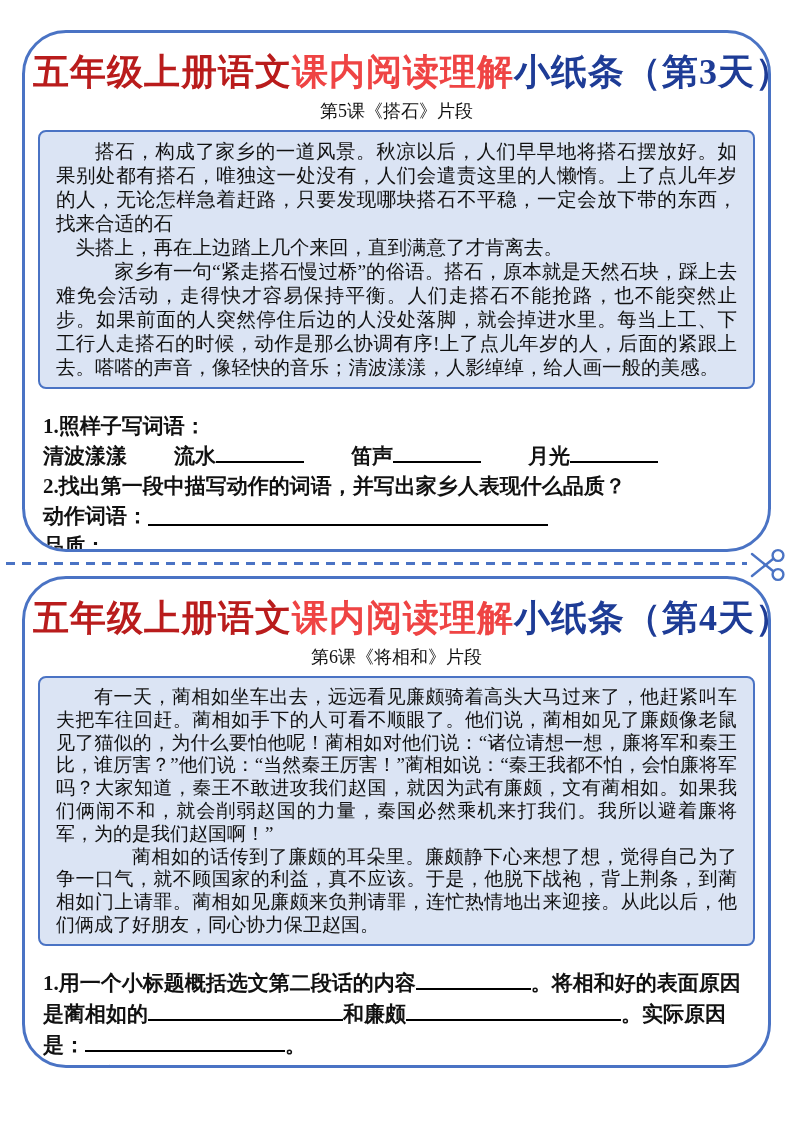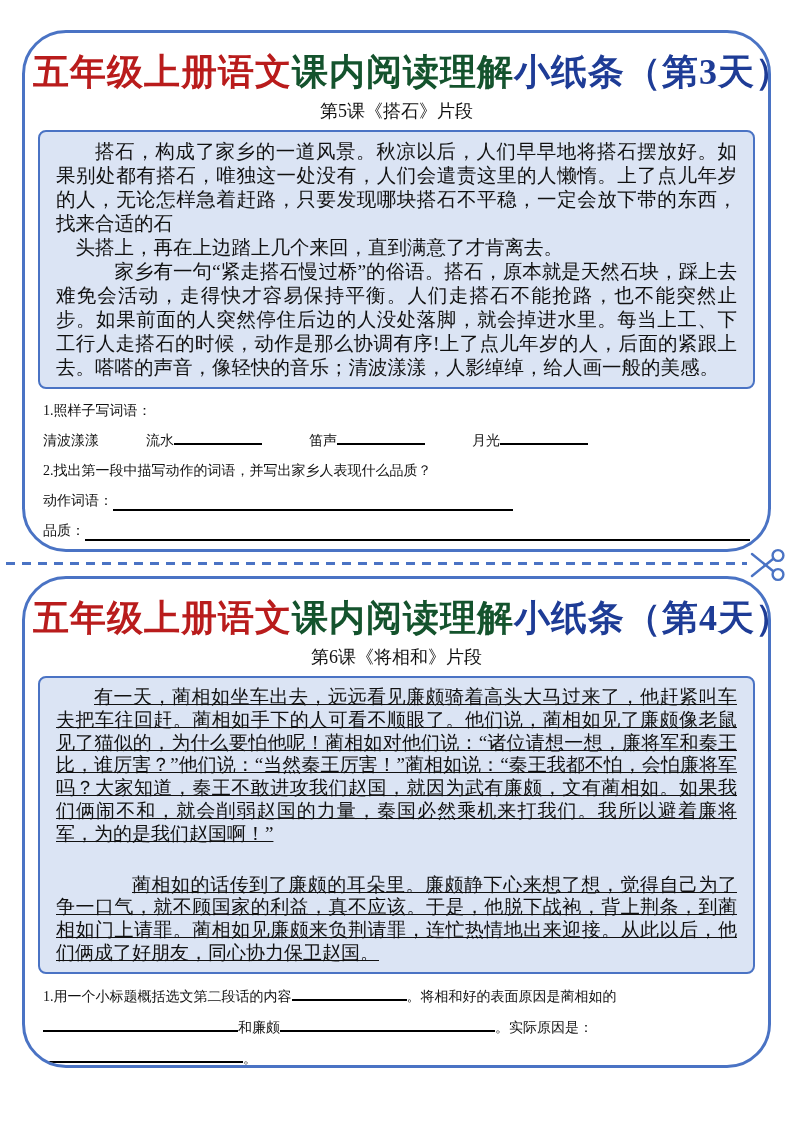--- a/index.html
+++ b/index.html
@@ -25,50 +25,50 @@
 
   .title {
     text-align: center;
     font-size: 36px;
     font-weight: 900;
     margin: 15px 8px 2px;
     letter-spacing: 1px;
     white-space: nowrap;
   }
   .t-black { color: #b91c1c; }
-  .t-red   { color: #14532d; }
+  .t-red   { color: #ef4444; }
   .t-blue  { color: #1e3c96; }
 
   .subtitle {
     text-align: center;
     font-size: 18px;
     font-weight: 400;
     margin: 2px 0 7px;
   }
 
   .passage {
     margin: 0 13px;
     background: #dbe4f4;
     border: 2.5px solid #4a73c4;
     border-radius: 8px;
     padding: 8px 16px 7px;
     font-size: 19.5px;
     line-height: 24px;
     text-align: justify;
   }
-  .card2 .passage { font-size: 19px; line-height: 22.8px; text-decoration: underline; }
+  .card2 .passage { font-size: 19px; line-height: 22.8px; }
   .passage p { margin: 0; text-indent: 2em; }
   .passage p.ind1 { text-indent: 1em; }
   .passage p.ind3 { text-indent: 3em; }
-  .passage p.ind4 { text-indent: 4em; margin-top: 28px; }
+  .passage p.ind4 { text-indent: 4em; }
 
   .questions {
-    padding: 7px 18px 0;
-    font-size: 14px;
-    font-weight: 400;
+    padding: 22px 18px 0;
+    font-size: 21px;
+    font-weight: 700;
     line-height: 30px;
   }
   .card2 .questions { line-height: 31px; }
   .questions p { margin: 0; }
 
   .blank {
     display: inline-block;
     border-bottom: 2px solid #000;
     height: 19px;
     vertical-align: baseline;

